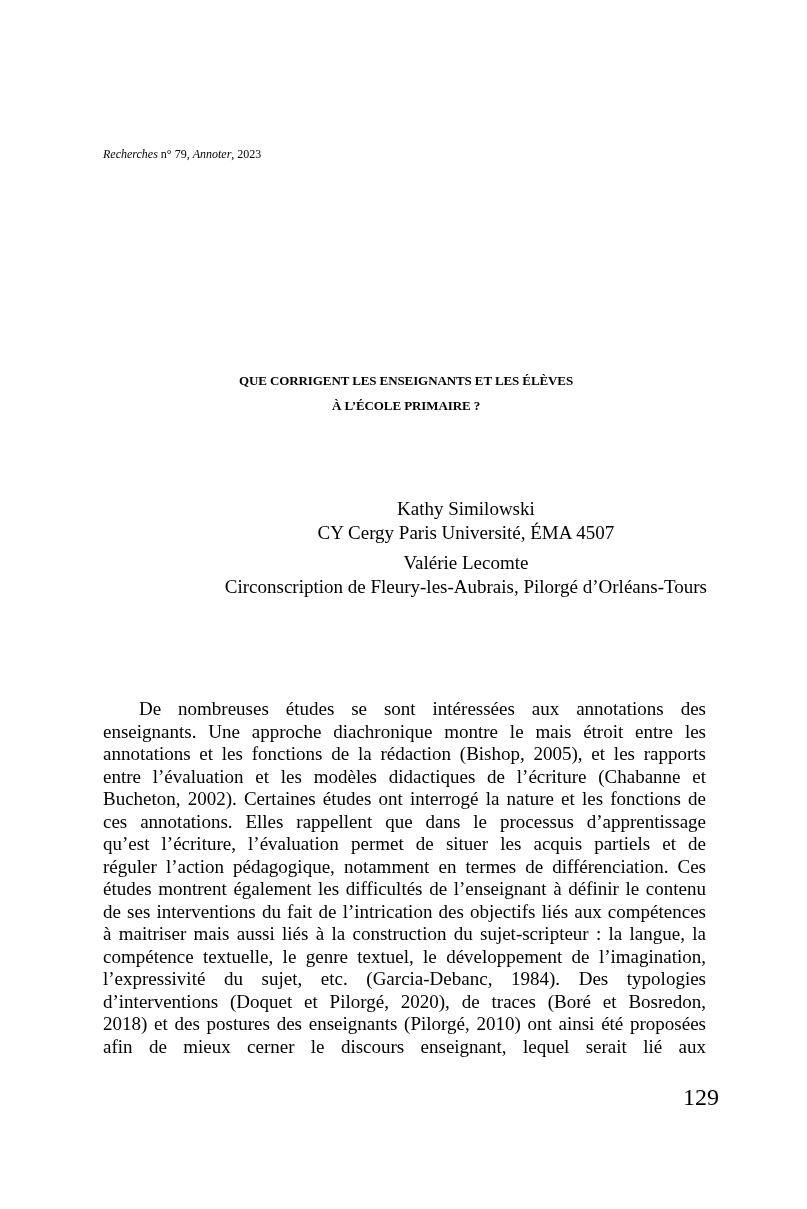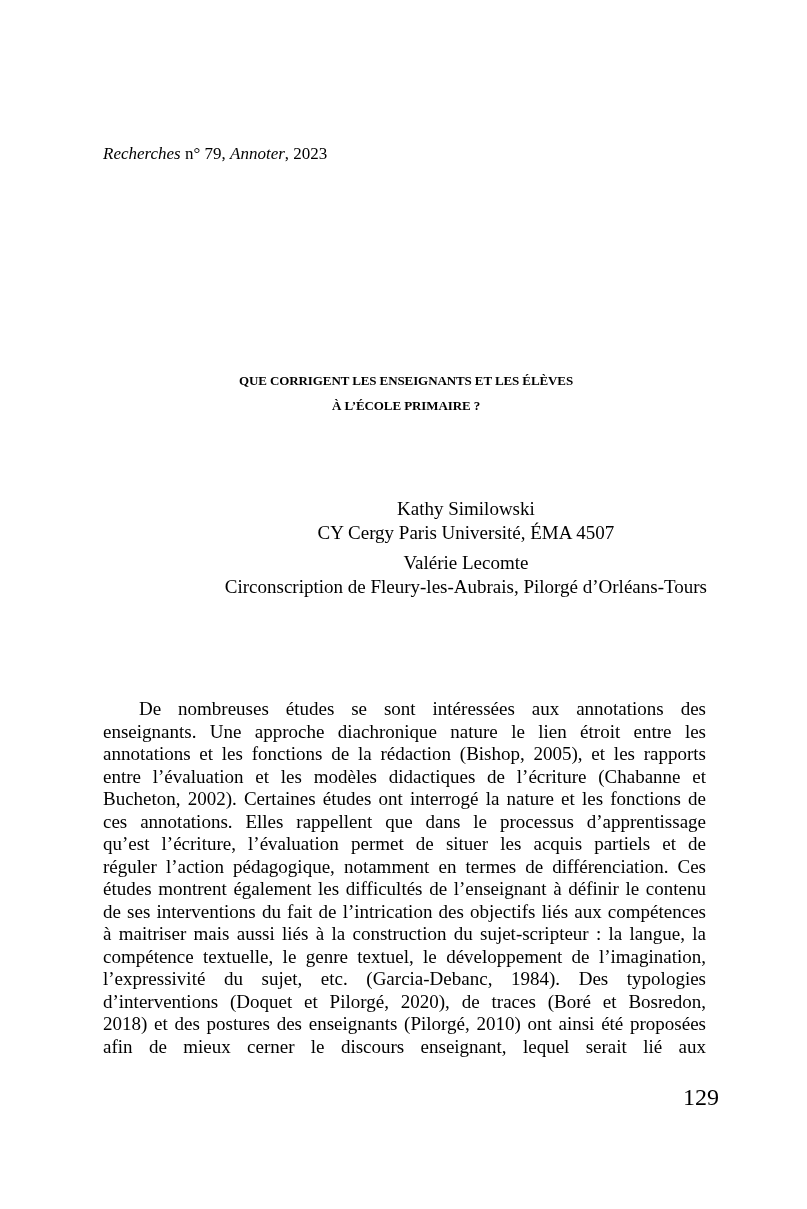--- a/index.html
+++ b/index.html
@@ -12,21 +12,21 @@
       height: 1209px;
       position: relative;
       overflow: hidden;
       font-family: "Liberation Serif", "DejaVu Serif", serif;
       color: #000000;
     }
     .running-header {
       position: absolute;
       left: 103px;
       top: 142px;
-      font-size: 17px;
+      font-size: 12px;
       line-height: 24px;
       white-space: nowrap;
     }
     .running-header .it { font-style: italic; }
 
     .title {
       position: absolute;
       left: 100px;
       width: 612px;
       top: 368px;
@@ -94,21 +94,21 @@
     <div class="line">CY Cergy Paris Université, ÉMA 4507</div>
   </div>
   <div class="author-block">
     <div class="line">Valérie Lecomte</div>
     <div class="line">Circonscription de Fleury-les-Aubrais, Pilorgé d’Orléans-Tours</div>
   </div>
 </div>
 
 <div class="body-text">
   <span class="line first">De nombreuses études se sont intéressées aux annotations des</span>
-  <span class="line">enseignants. Une approche diachronique nature le lien étroit entre les</span>
+  <span class="line">enseignants. Une approche diachronique montre le mais étroit entre les</span>
   <span class="line">annotations et les fonctions de la rédaction (Bishop, 2005), et les rapports</span>
   <span class="line">entre l’évaluation et les modèles didactiques de l’écriture (Chabanne et</span>
   <span class="line">Bucheton, 2002). Certaines études ont interrogé la nature et les fonctions de</span>
   <span class="line">ces annotations. Elles rappellent que dans le processus d’apprentissage</span>
   <span class="line">qu’est l’écriture, l’évaluation permet de situer les acquis partiels et de</span>
   <span class="line">réguler l’action pédagogique, notamment en termes de différenciation. Ces</span>
   <span class="line">études montrent également les difficultés de l’enseignant à définir le contenu</span>
   <span class="line">de ses interventions du fait de l’intrication des objectifs liés aux compétences</span>
   <span class="line">à maitriser mais aussi liés à la construction du sujet-scripteur : la langue, la</span>
   <span class="line">compétence textuelle, le genre textuel, le développement de l’imagination,</span>

